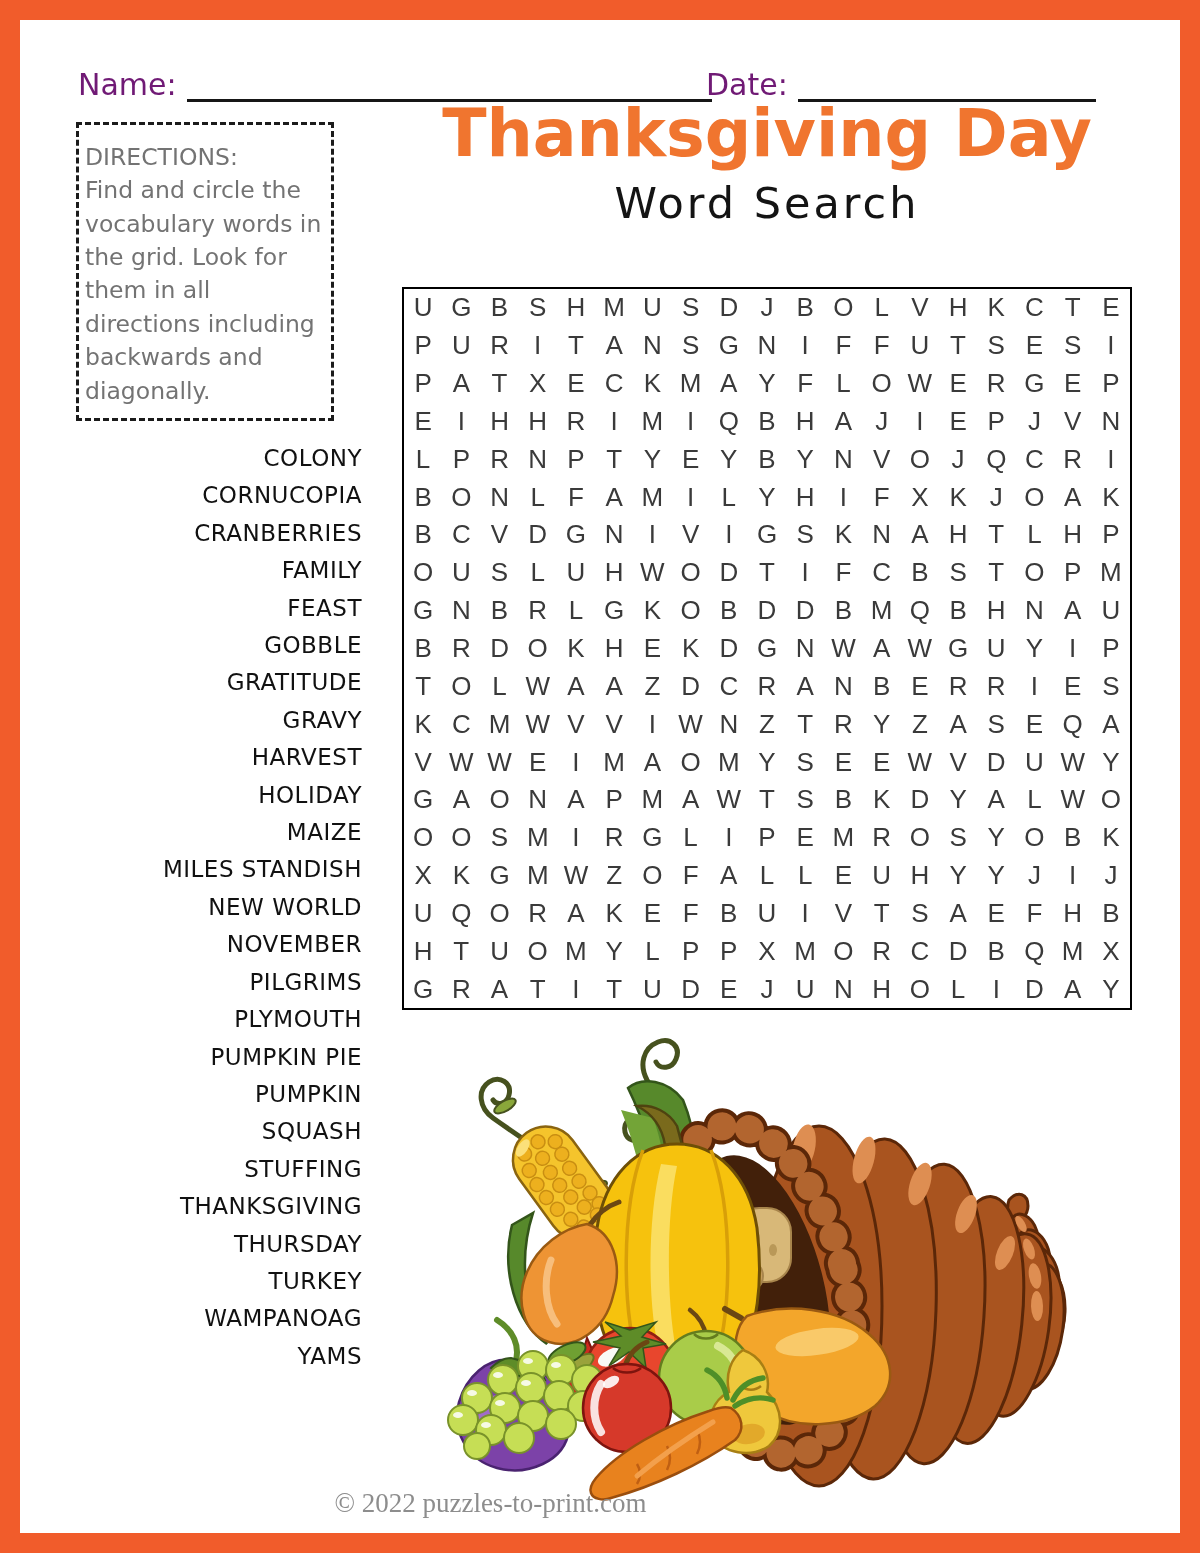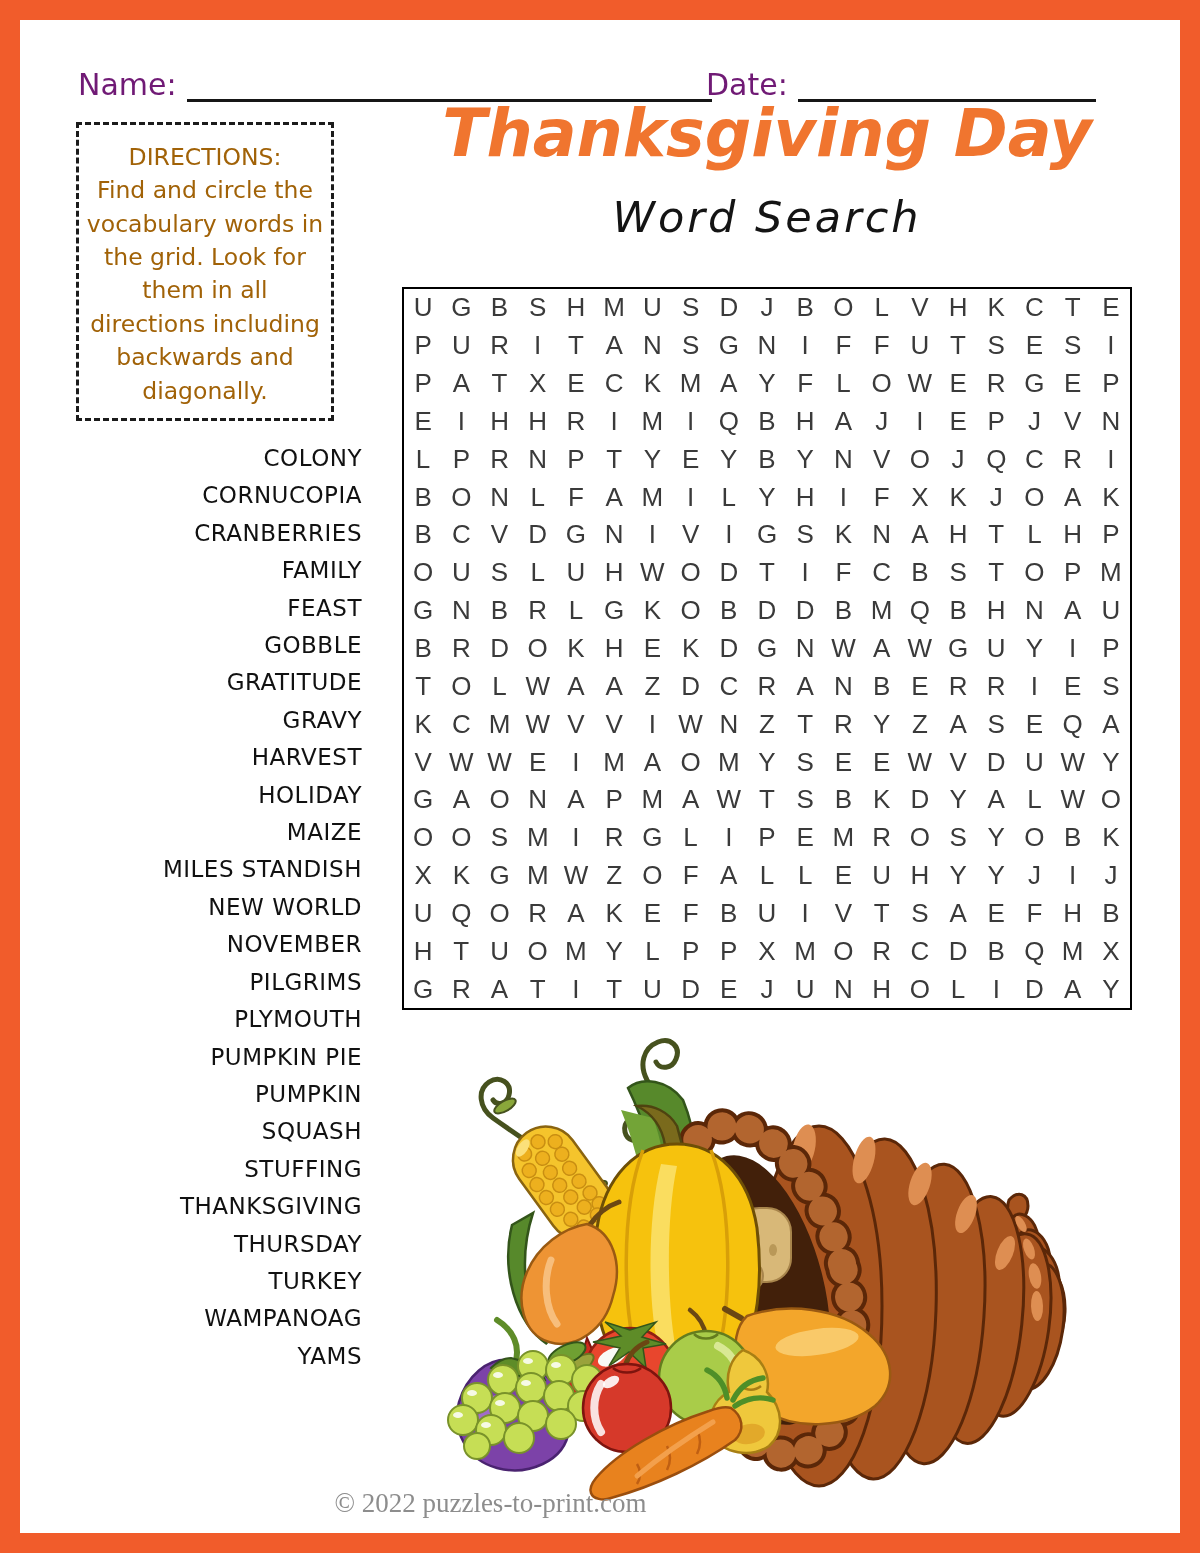--- a/index.html
+++ b/index.html
@@ -10,34 +10,34 @@
   }
   .frame {
     position:absolute; inset:0; border:20px solid #F15C2B;
     pointer-events:none; z-index:50;
   }
   
   .hdr-row { position:absolute; top:62px; display:flex; align-items:flex-end; gap:10px; height:40px; }
   .hdr-label { font-size:30px; color:#701a75; line-height:1; padding-bottom:2px; white-space:nowrap; }
   .fill-line { border-bottom:3px solid #161616; height:34px; flex:1; }
   
-  .title-wrap { position:absolute; left:402px; top:100px; width:730px; text-align:center;font-style:italic; }
+  .title-wrap { position:absolute; left:402px; top:100px; width:730px; text-align:center; }
   .title-main {
     font-size:65px; font-weight:bold; color:#F0752F; line-height:1.05;
     letter-spacing:0px; margin:0;
   }
   .title-sub {
     font-size:43px; font-weight:normal; color:#141414; letter-spacing:3px;
-    margin:28px 0 0 0; line-height:1;
+    margin:14px 0 0 0; line-height:1;
   }
   
   .directions {
     position:absolute; left:76px; top:122px; width:258px; min-height:282px;
     box-sizing:border-box; border:3px dashed #1b1b1b; padding:16px 6px 10px 6px;
-    text-align:center; font-size:23.5px; line-height:1.42; color:#a16207;
+    font-size:23.5px; line-height:1.42; color:#737373;
   }
   .directions .dhead { display:block; }
   
   .word-list { position:absolute; left:62px; top:440px; width:300px; text-align:right; }
   .word-list .word { font-size:23px; line-height:37.4px; color:#111; letter-spacing:0.5px; white-space:nowrap; }
   
   .grid {
     position:absolute; left:402px; top:287px; width:730px; height:723px;
     box-sizing:border-box; border:2.5px solid #000;
     display:grid; grid-template-columns:repeat(19,1fr); grid-template-rows:repeat(19,1fr);

